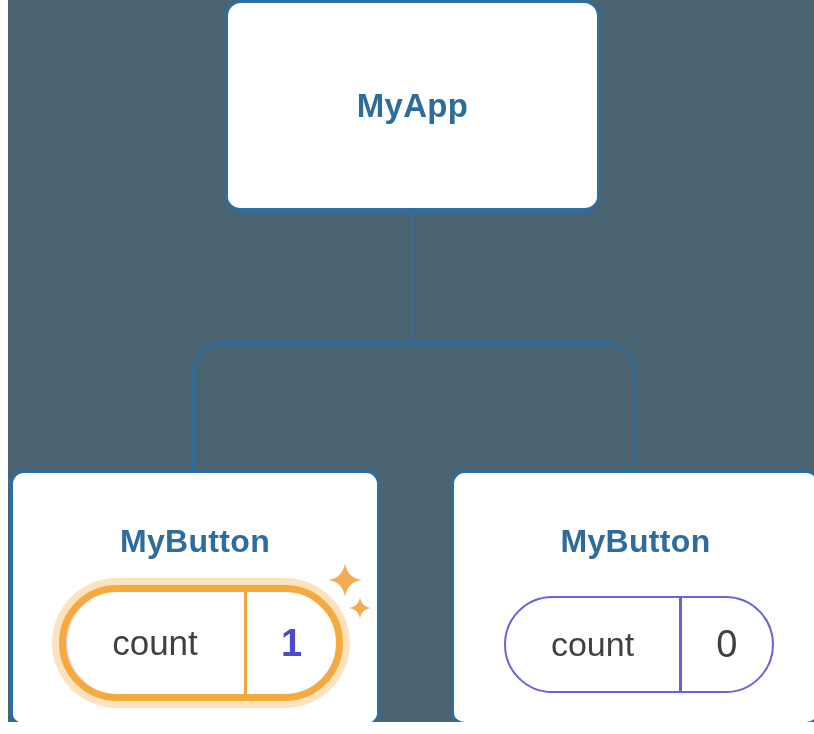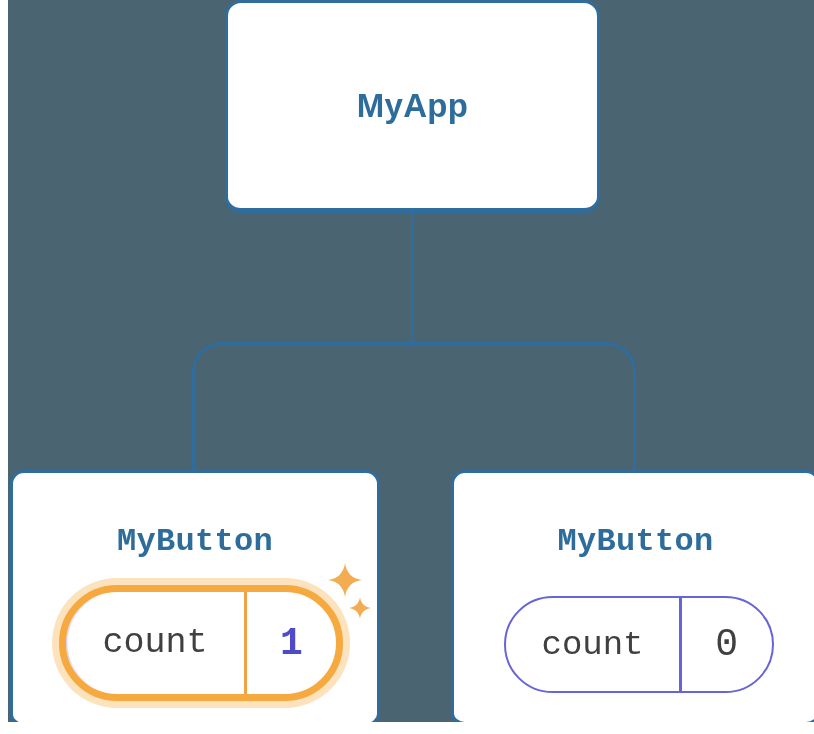--- a/index.html
+++ b/index.html
@@ -25,21 +25,20 @@
   .node-root {
     left: 217px; top: 0px;
     width: 375px; height: 213px;
     border-radius: 16px;
     display: flex; align-items: center; justify-content: center;
   }
   .node-child {
     top: 470px;
     width: 370px; height: 258px;
     border-radius: 14px;
-    font-family: Liberation Mono, monospace;
   }
   .node-left  { left: 2px; }
   .node-right { left: 443px; width: 369px; height: 257px; }
 
   .node-title {
     color: #2E6C9B;
     font-weight: 600;
     letter-spacing: 0.01em;
     text-align: center;
   }

